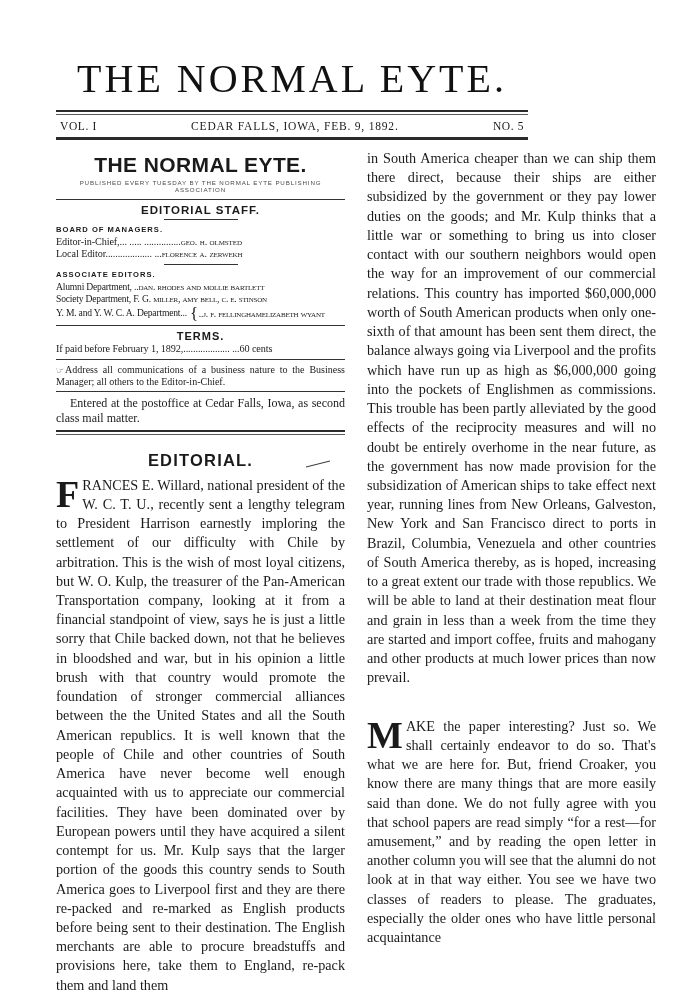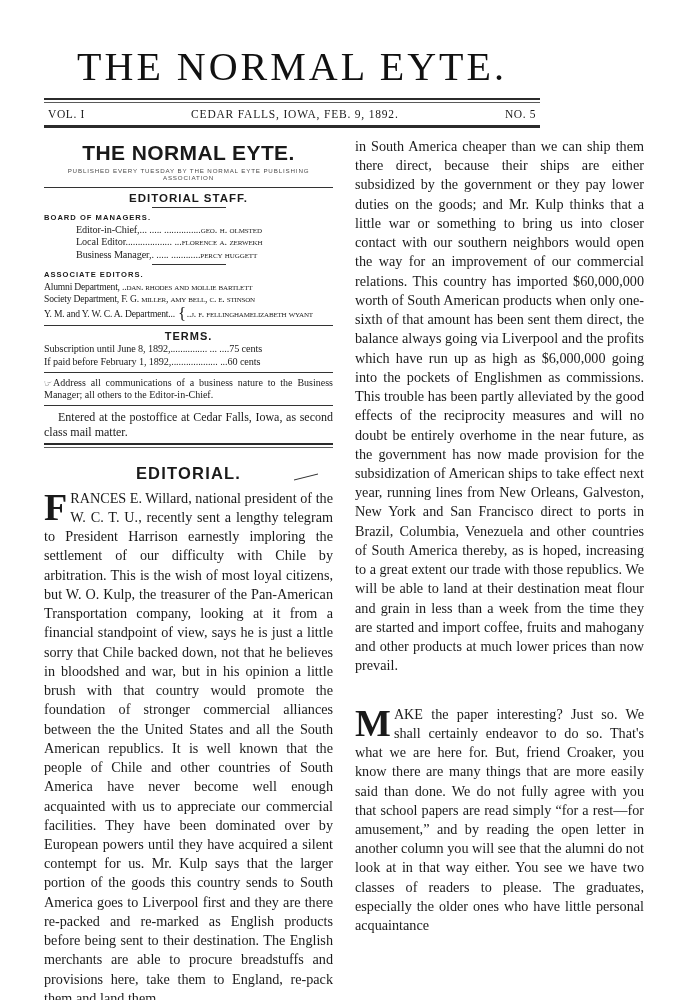--- a/index.html
+++ b/index.html
@@ -12,21 +12,21 @@
     height: 1000px;
     font-family: "Liberation Serif", "DejaVu Serif", serif;
     color: #1a1a1a;
     overflow: hidden;
     position: relative;
   }
   .page {
     width: 584px;
     height: 1000px;
     position: relative;
-    padding: 4px;
+    padding: 16px;
     box-sizing: border-box;
   }
 
   
   .masthead {
     text-align: center;
     padding: 42px 40px 0 40px;
   }
   .masthead-title {
     font-family: "Liberation Serif", "DejaVu Serif", serif;
@@ -116,21 +116,20 @@
     font-weight: bold;
     font-size: 7.6px;
     letter-spacing: 1px;
     margin: 5px 0 2px 0;
   }
   .staff-line {
     font-size: 10.2px;
     line-height: 1.22;
     white-space: nowrap;
     letter-spacing: -0.1px;
-    margin-left: 32px;
   }
   .staff-line .nm {
     font-variant: small-caps;
     text-transform: lowercase;
   }
   .assoc-line {
     font-size: 9.6px;
     line-height: 1.25;
     white-space: nowrap;
     letter-spacing: -0.2px;
@@ -258,23 +257,20 @@
         <div class="hr-short"></div>
 
         <div class="sec-head-sm">BOARD OF MANAGERS.</div>
 
         <div class="staff-line">
           <span>Editor-in-Chief,...  .....  ...............</span><span class="nm">GEO. H. OLMSTED</span>
         </div>
         <div class="staff-line">
           <span>Local Editor...................  ...</span><span class="nm">FLORENCE A. ZERWEKH</span>
         </div>
-        <div class="staff-line">
-          <span>Business Manager,.  .....   ............</span><span class="nm">PERCY HUGGETT</span>
-        </div>
 
         <div class="hr-short"></div>
 
         <div class="sec-head-sm">ASSOCIATE EDITORS.</div>
 
         <div class="assoc-line">
           <span>Alumni Department, ..</span><span class="nm">DAN. RHODES and MOLLIE BARTLETT</span>
         </div>
         <div class="assoc-line">
           <span>Society Department, F. G. </span><span class="nm">MILLER, AMY BELL, C. E. STINSON</span>
@@ -287,23 +283,20 @@
             <span>..J. F. FELLINGHAM</span>
             <span>ELIZABETH WYANT</span>
           </span>
         </div>
 
 
         <div class="hr-block"></div>
 
         <div class="sec-head" style="font-size:11px;">TERMS.</div>
 
-        <div class="terms-line">
-          <span>Subscription until June 8, 1892,...............  ...  ....</span><span>75 cents</span>
-        </div>
         <div class="terms-line">
           <span>If paid before February 1, 1892,...................  ...</span><span>60 cents</span>
         </div>
 
         <div class="hr-block"></div>
 
         <div class="notice">
           <span class="hand">☞</span><span>Address all communications of a business nature to the Business Manager; all others to the Editor-in-Chief.</span>
         </div>
 

